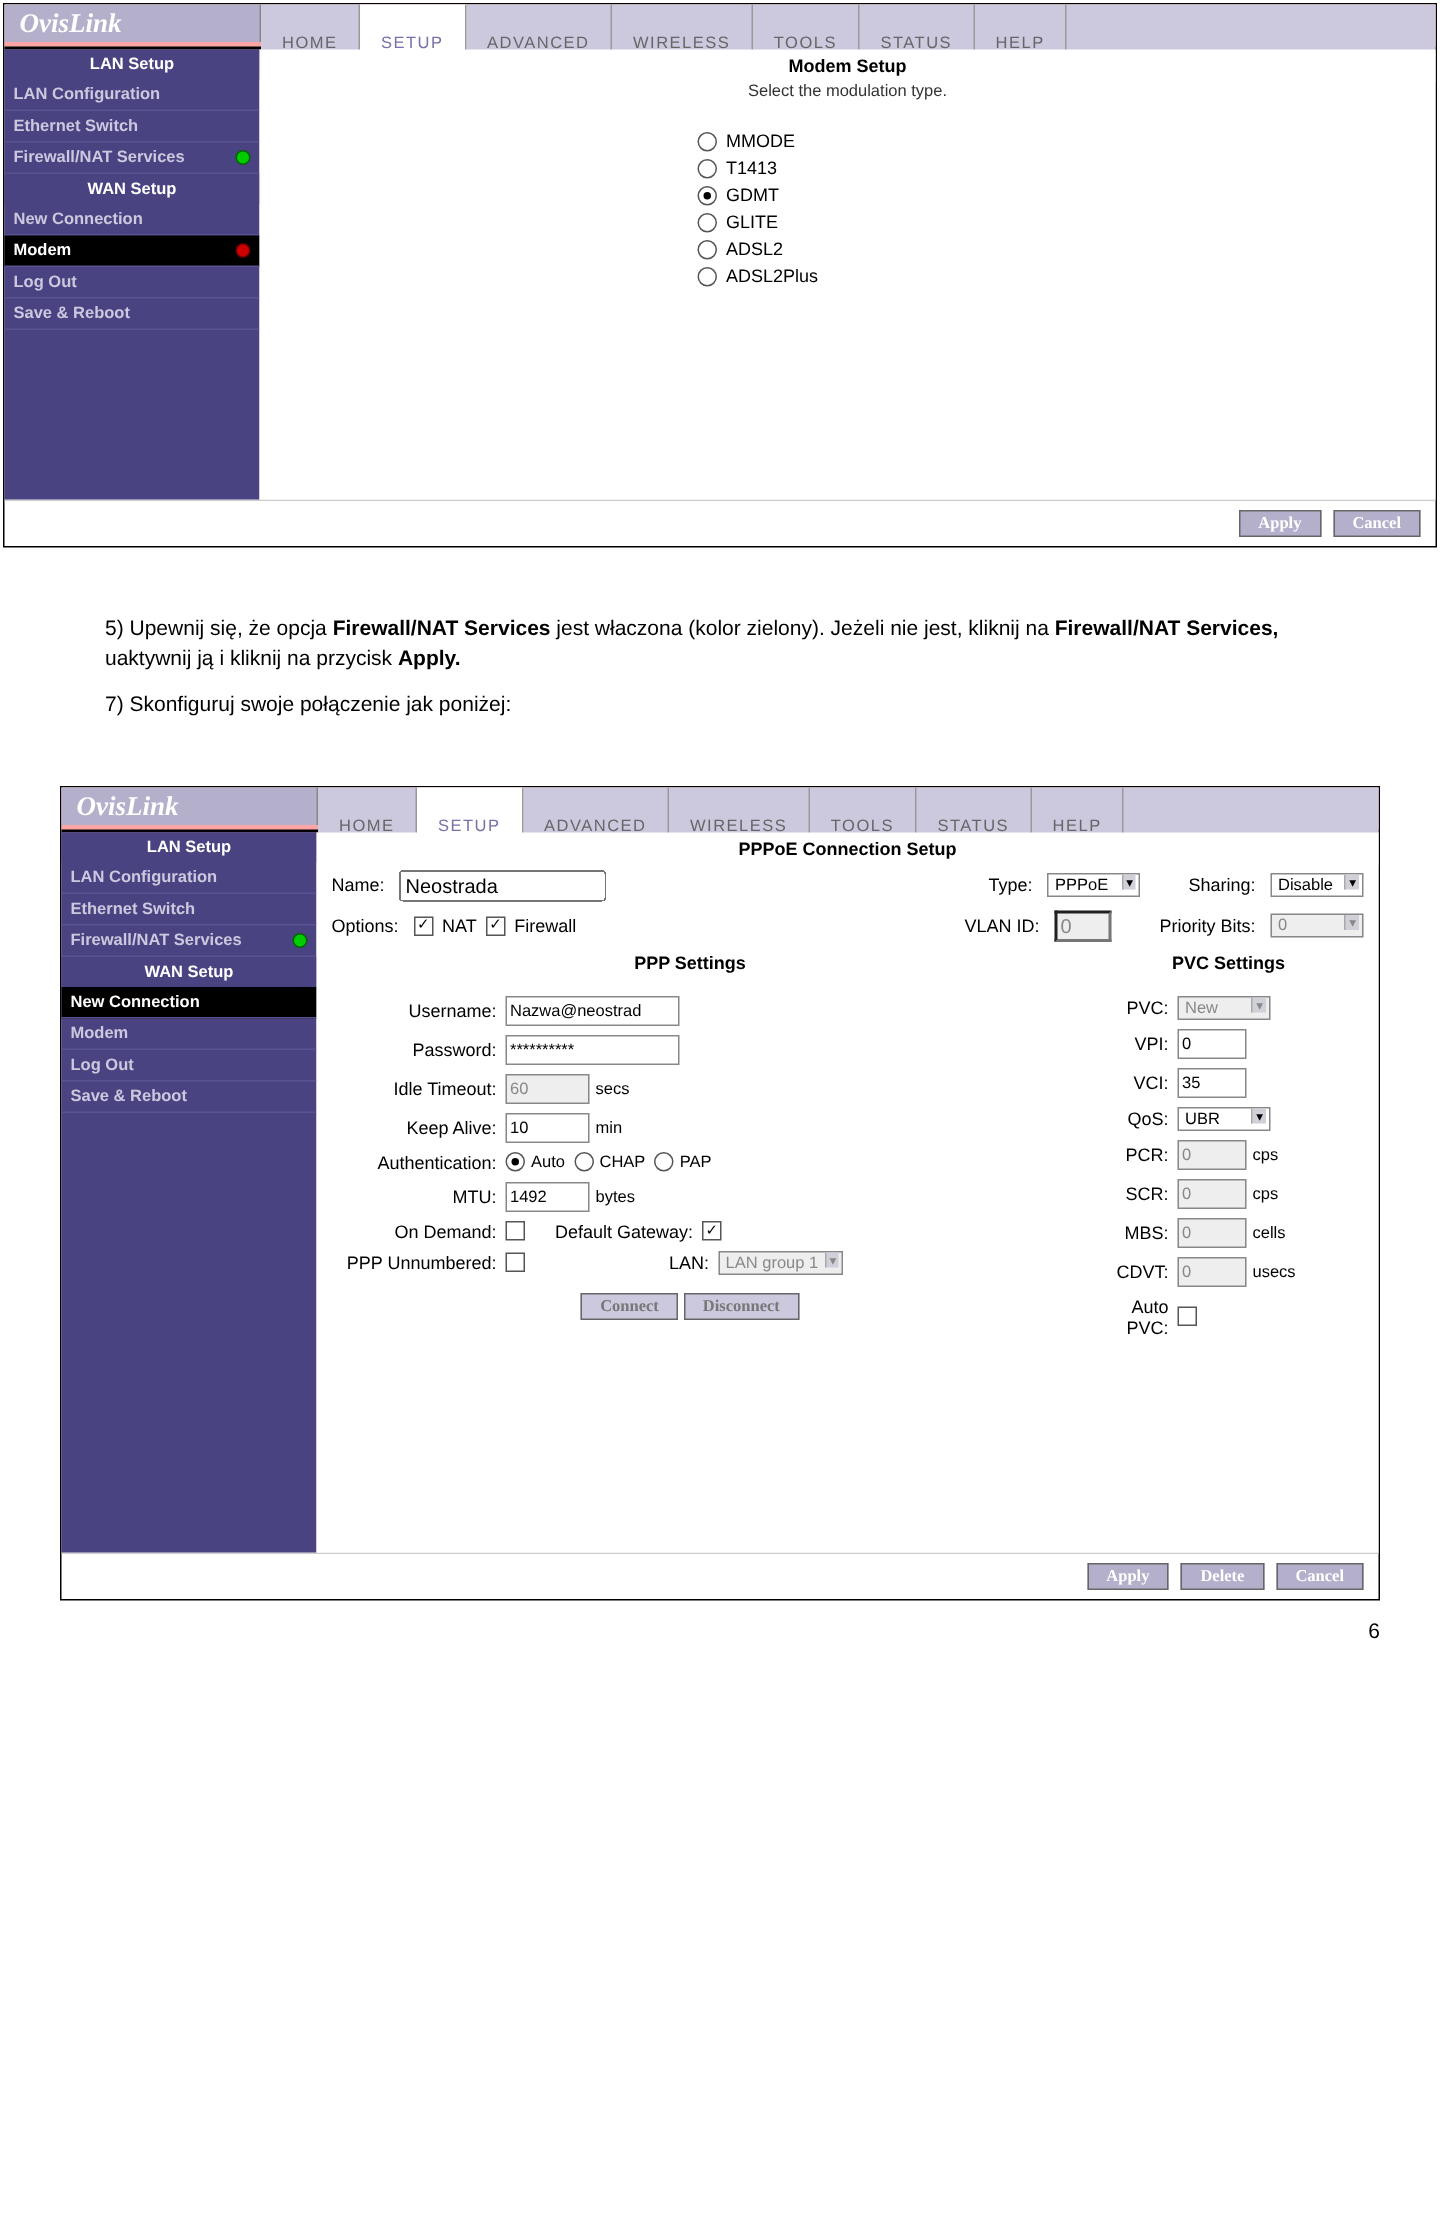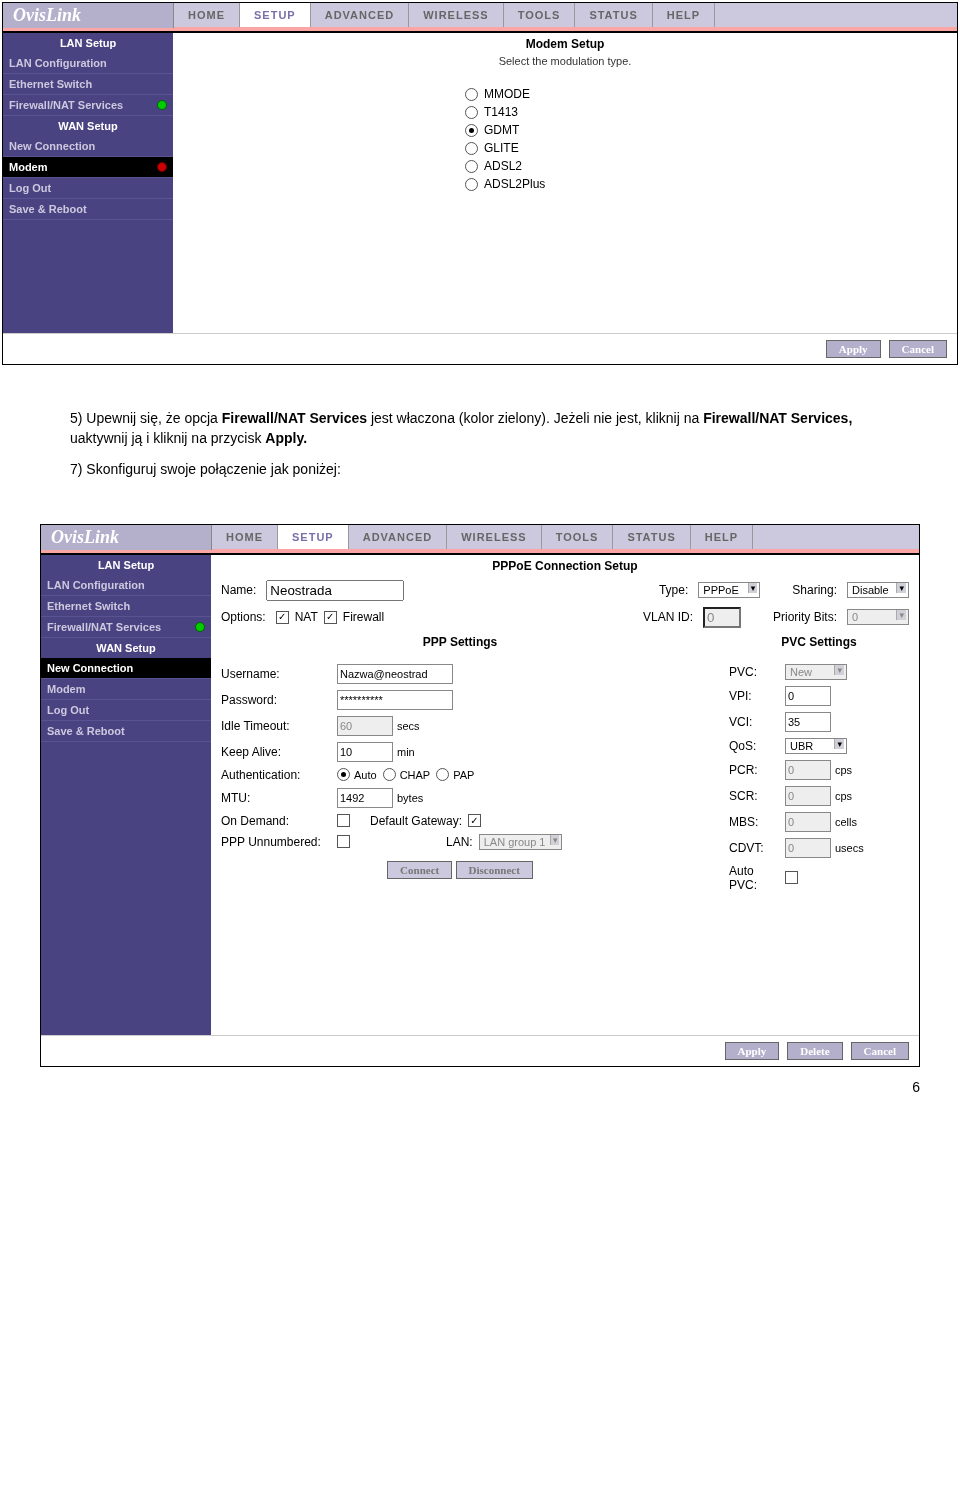--- a/index.html
+++ b/index.html
@@ -33,23 +33,23 @@
     display: flex;
     align-items: center;
     border-right: 1px solid #888;
   }
   .nav-tabs {
     display: flex;
     flex: 1;
     background: #ccc8de;
   }
   .nav-tab {
-    padding: 6px 14px;
-    font-size: 11px;
-    font-weight: bold;
+    padding: 20px 14px;
+    font-size: 11px;
+    font-weight: normal;
     color: #666;
     font-family: Verdana, sans-serif;
     letter-spacing: 1px;
     cursor: pointer;
     border-right: 1px solid #999;
     display: flex;
     align-items: center;
   }
   .nav-tab.active {
     background: #fff;
@@ -177,20 +177,21 @@
     padding: 8px 10px;
     font-size: 12px;
   }
   .form-row {
     display: flex;
     align-items: center;
     padding: 3px 0;
   }
   .form-row label {
     width: 110px;
+    text-align: right;
     padding-right: 6px;
     font-size: 12px;
   }
   .form-row input[type="text"], .form-row input[type="password"], .form-row select {
     font-size: 11px;
     border: 1px solid #888;
     padding: 1px 2px;
     height: 16px;
     box-sizing: content-box;
   }

